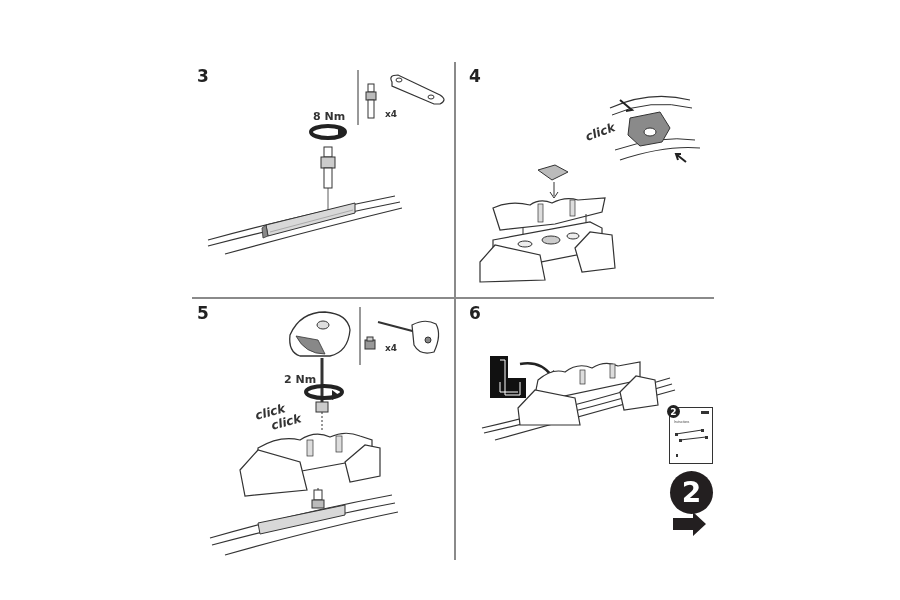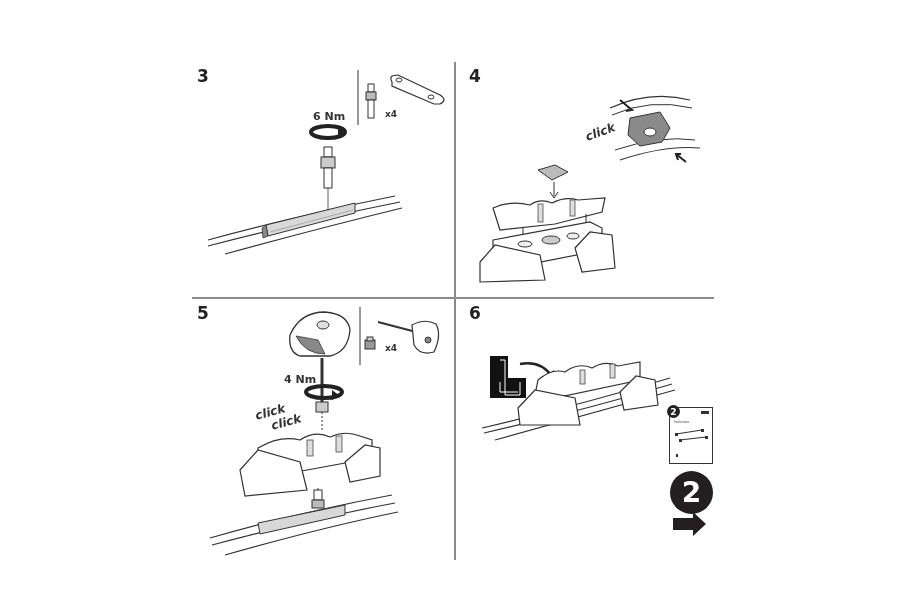--- a/index.html
+++ b/index.html
@@ -41,21 +41,21 @@
       <rect x="368" y="100" width="6" height="18" fill="#fff" stroke="#333"></rect>
     </svg>
     <div class="label qty" style="left:377px; top:109px;">x4</div>
 
     <svg width="900" height="600" style="left:0;top:0;">
       <path d="M392 82 Q388 75 398 75 L440 95 Q448 100 440 104 L434 104 L392 86 Z" fill="#fff" stroke="#333" stroke-width="1.2"></path>
       <ellipse cx="399" cy="80" rx="3" ry="2" fill="none" stroke="#333"></ellipse>
       <ellipse cx="431" cy="97" rx="3" ry="2" fill="none" stroke="#333"></ellipse>
     </svg>
 
-    <div class="label torque" style="left:313px; top:110px;">6 Nm</div>
+    <div class="label torque" style="left:313px; top:110px;">8 Nm</div>
     <svg width="900" height="600" style="left:0;top:0;">
       <ellipse cx="328" cy="132" rx="17" ry="6" fill="none" stroke="#222" stroke-width="4"></ellipse>
       <path d="M338 128 L346 132 L338 137 Z" fill="#222"></path>
     </svg>
 
     <svg width="900" height="600" style="left:0;top:0;">
       <rect x="324" y="147" width="8" height="10" fill="#fff" stroke="#333"></rect>
       <rect x="321" y="157" width="14" height="11" fill="#ccc" stroke="#333"></rect>
       <rect x="324" y="168" width="8" height="20" fill="#fff" stroke="#333"></rect>
       <line x1="328" y1="188" x2="328" y2="212" stroke="#333" stroke-width="0.8"></line>
@@ -128,21 +128,21 @@
       <path d="M412 325 Q425 318 436 324 Q442 335 434 352 Q420 356 414 345 Z" fill="#fff" stroke="#333" stroke-width="1.2"></path>
       <circle cx="428" cy="340" r="3" fill="#888" stroke="#333"></circle>
     </svg>
 
     <svg width="900" height="600" style="left:0;top:0;">
       <path d="M290 335 Q300 312 325 312 Q348 314 350 330 Q348 352 330 356 L300 356 Q288 352 290 335 Z" fill="#fff" stroke="#333" stroke-width="1.3"></path>
       <ellipse cx="323" cy="325" rx="6" ry="4" fill="#ddd" stroke="#333"></ellipse>
       <path d="M296 336 Q305 354 325 354 L318 340 Z" fill="#888" stroke="#333" stroke-width="0.8"></path>
       <line x1="322" y1="358" x2="322" y2="402" stroke="#333" stroke-width="3"></line>
     </svg>
-    <div class="label torque" style="left:284px; top:373px;">4 Nm</div>
+    <div class="label torque" style="left:284px; top:373px;">2 Nm</div>
     <svg width="900" height="600" style="left:0;top:0;">
       <ellipse cx="324" cy="392" rx="18" ry="6" fill="none" stroke="#222" stroke-width="4"></ellipse>
       <path d="M332 390 L340 396 L332 400 Z" fill="#222"></path>
     </svg>
     <div class="click" style="left:255px; top:405px; transform: rotate(-15deg);">click</div>
     <div class="click" style="left:271px; top:415px; transform: rotate(-15deg);">click</div>
     <svg width="900" height="600" style="left:0;top:0;">
       <rect x="316" y="402" width="12" height="10" fill="#ccc" stroke="#333"></rect>
       <line x1="322" y1="412" x2="322" y2="432" stroke="#333" stroke-dasharray="2,2"></line>
     </svg>

